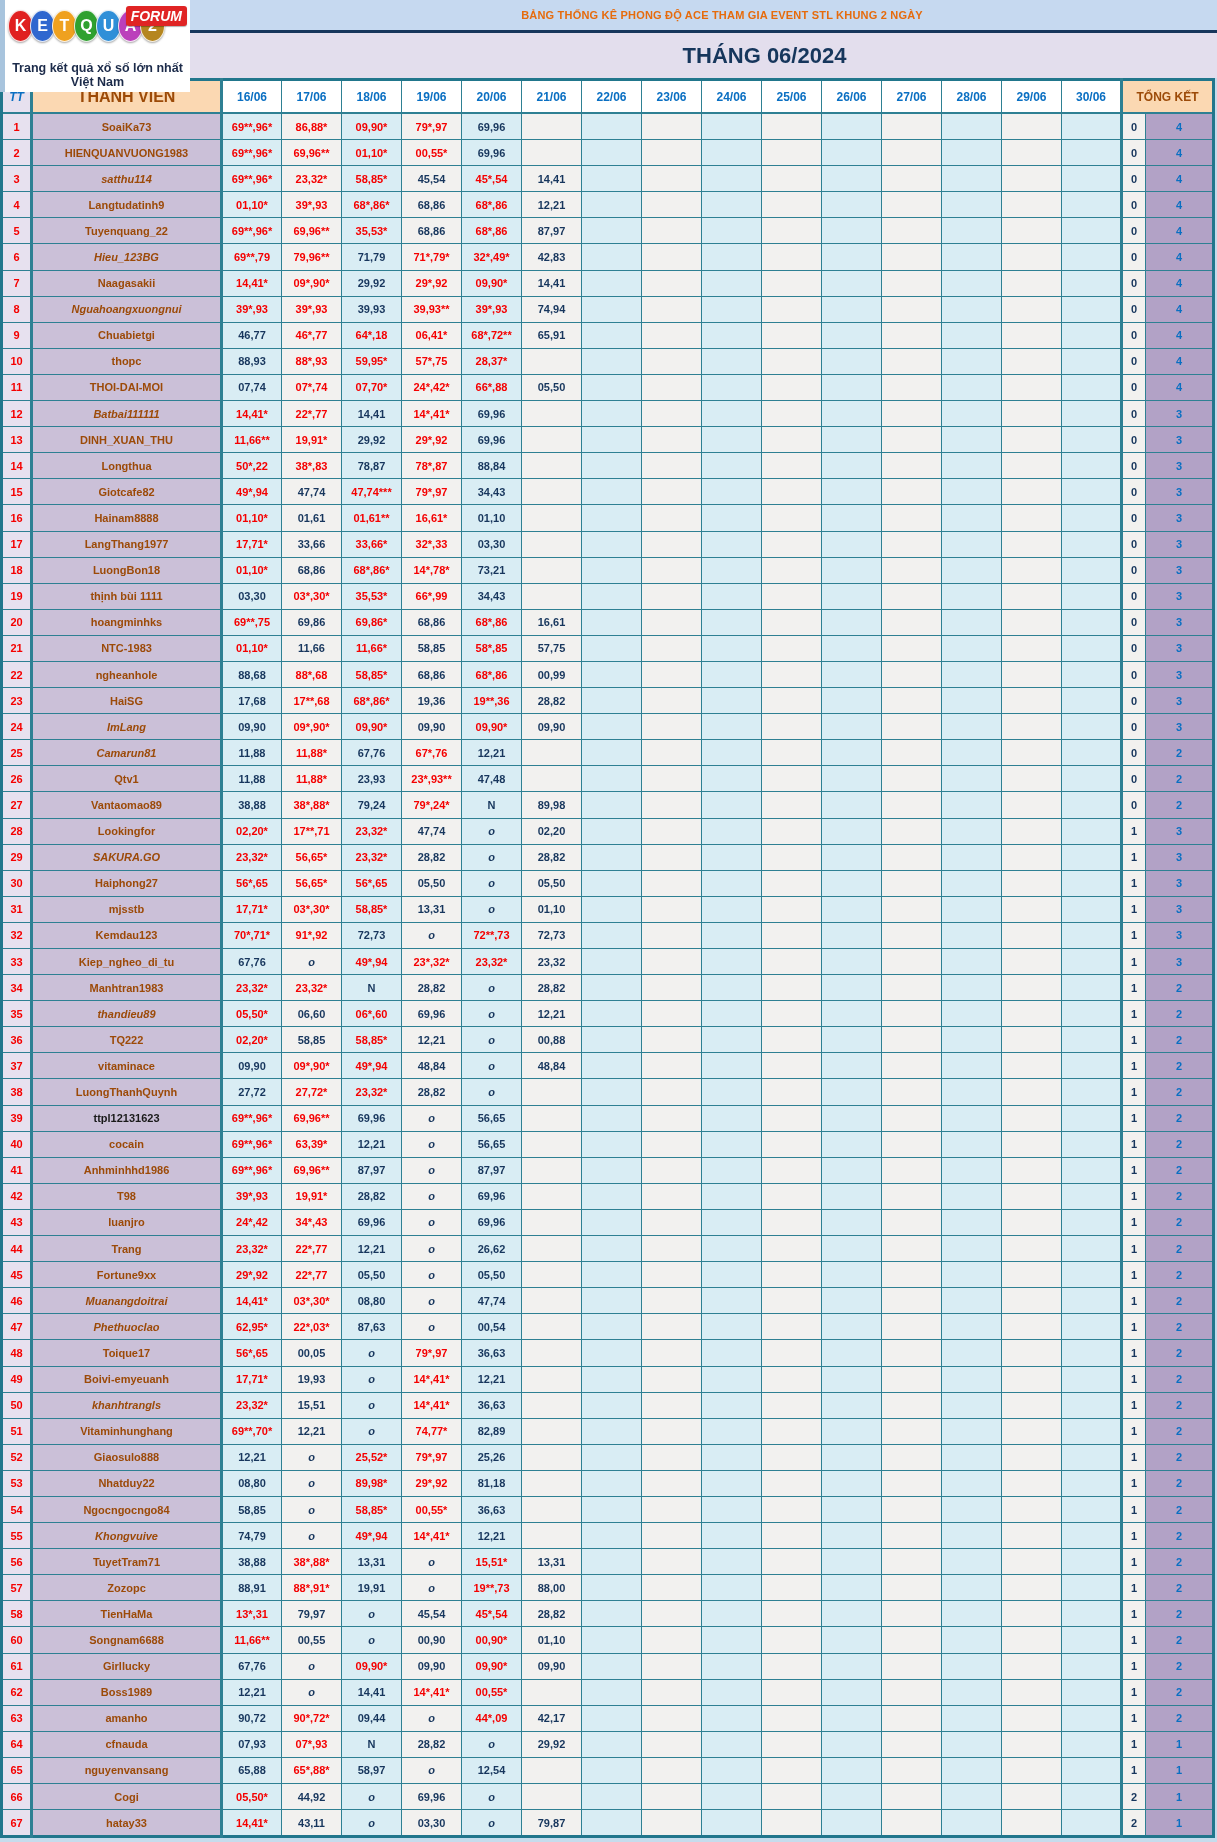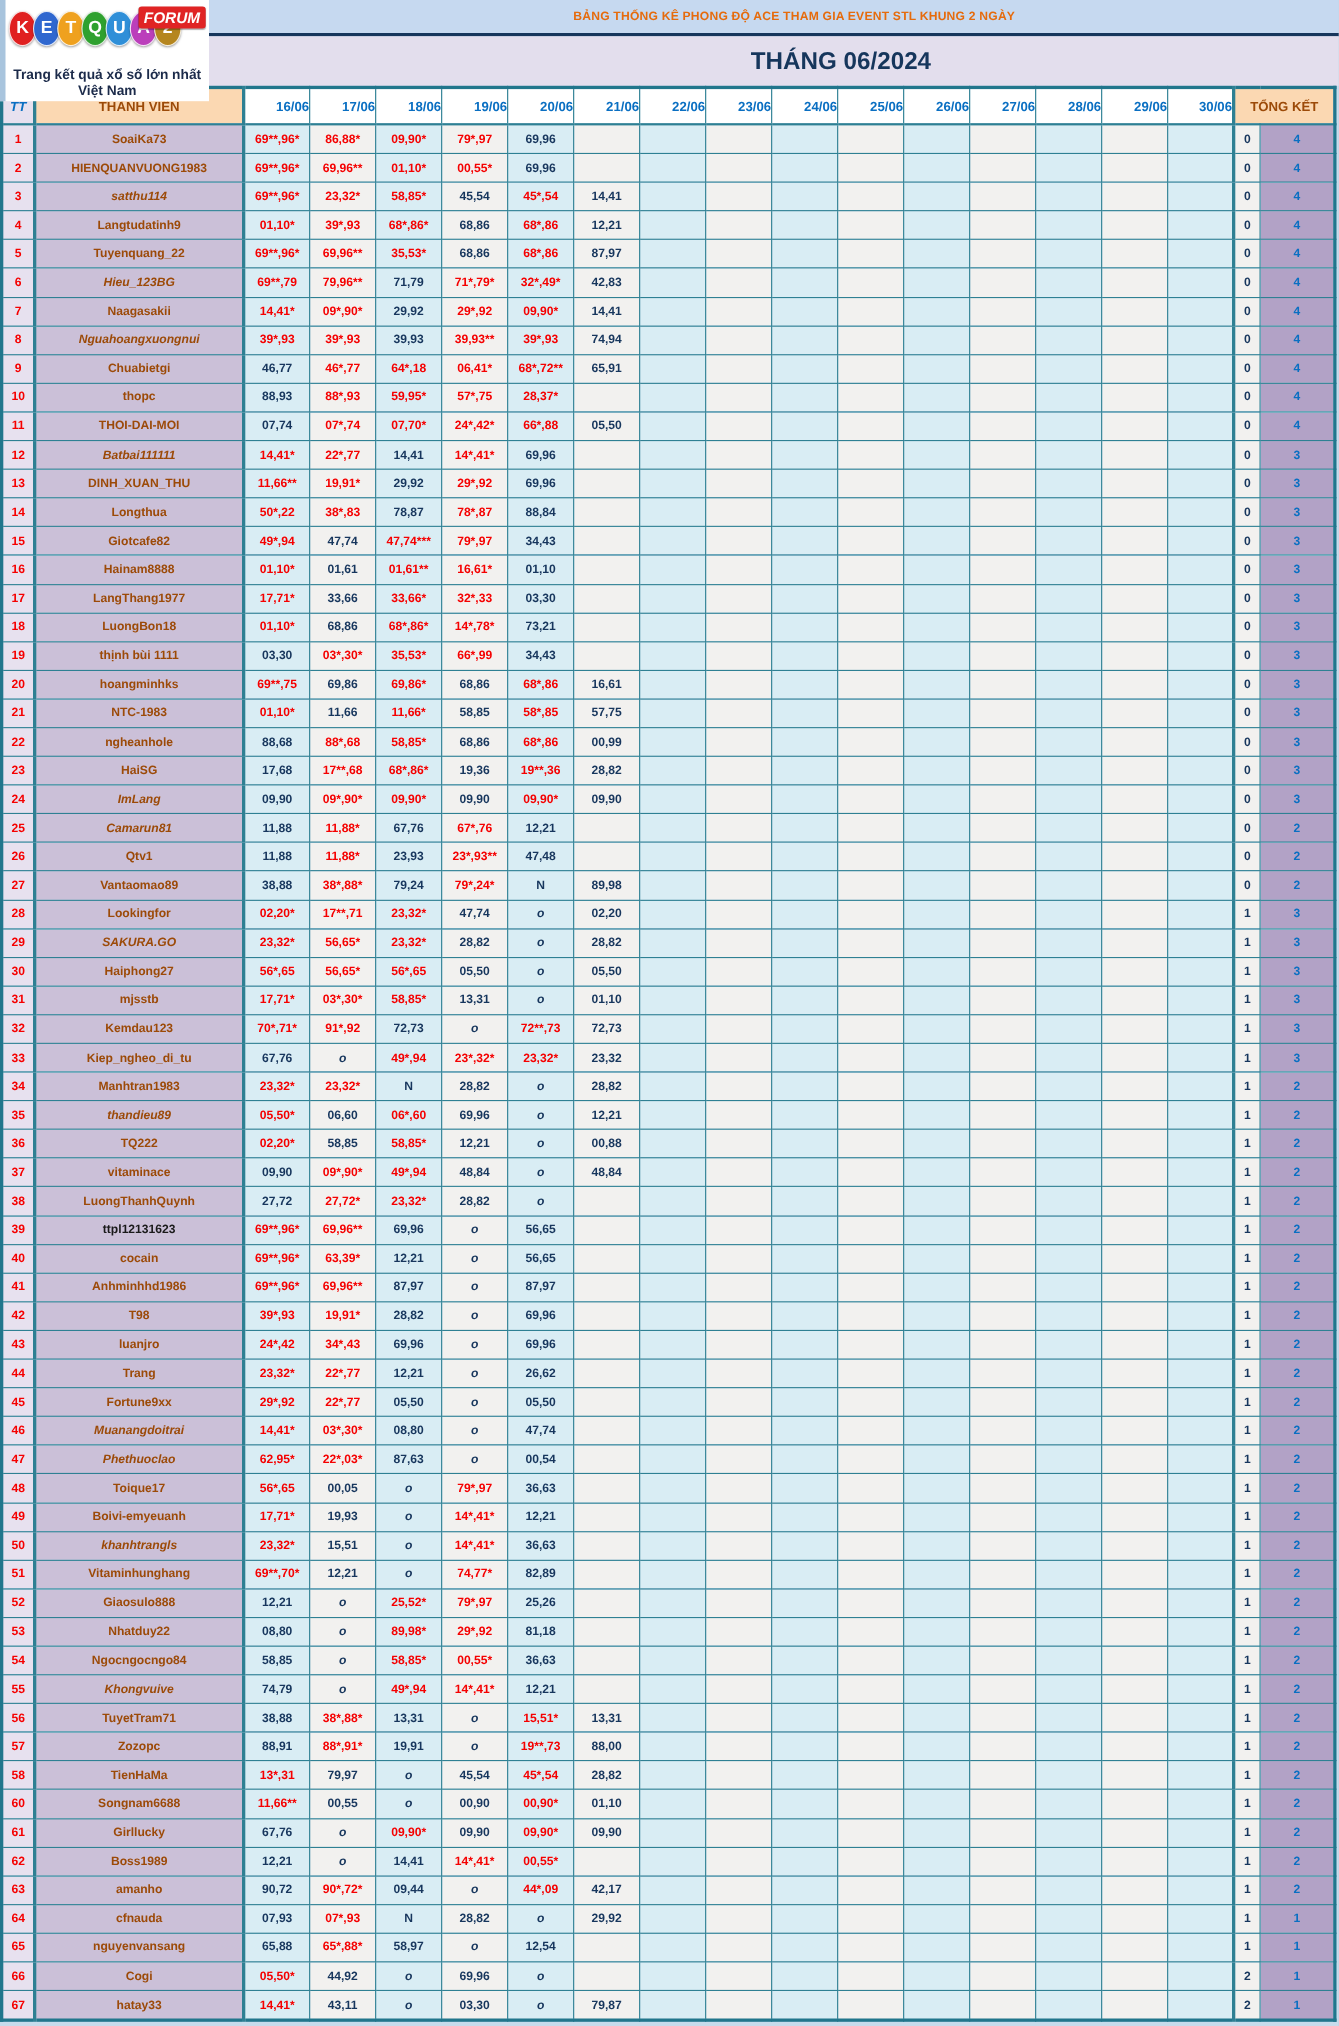--- a/index.html
+++ b/index.html
@@ -26,22 +26,22 @@
     font-weight:bold;color:#1c2b4a;margin-top:12px;}
 
   
   .tablewrap{position:absolute;left:0;top:78px;}
   table{border-collapse:collapse;table-layout:fixed;width:1212px;border:3px solid #21768c;}
   th,td{border:1px solid #2e8093;overflow:hidden;white-space:nowrap;text-align:center;padding:0;
     font-weight:bold;}
   thead th{height:31px;border-bottom-width:2px;}
   tbody td{height:25.1px;font-size:11px;}
   .tt-h{background:#e7e1ef;color:#0a6fc2;font-size:12px;font-style:italic;}
-  .member-h{background:#fbd8b2;color:#9c4a08;font-size:12px;border-left:3px solid #2e8093;border-right:3px solid #2e8093;}
-  .date-h{background:#ffffff;color:#0a6fc2;font-size:12px;text-align:right;}
+  .member-h{background:#fbd8b2;color:#9c4a08;font-size:16px;border-left:3px solid #2e8093;border-right:3px solid #2e8093;}
+  .date-h{background:#ffffff;color:#0a6fc2;font-size:12px;}
   .total-h{background:#fbd8b2;color:#9c4a08;font-size:12px;border-left:3px solid #2e8093;}
   .tt{background:#e7e1ef;color:#f50000;}
   .member{background:#cbc0d8;color:#9c4a08;border-left:3px solid #2e8093;border-right:3px solid #2e8093;}
   .member.i{font-style:italic;}
   .member.b{color:#1a1a1a;}
   .c-even{background:#d9edf4;}
   .c-odd{background:#f2f1ef;}
   .red{color:#f50000;}
   .navy{color:#17365d;}
   .miss{color:#17365d;font-style:italic;}

